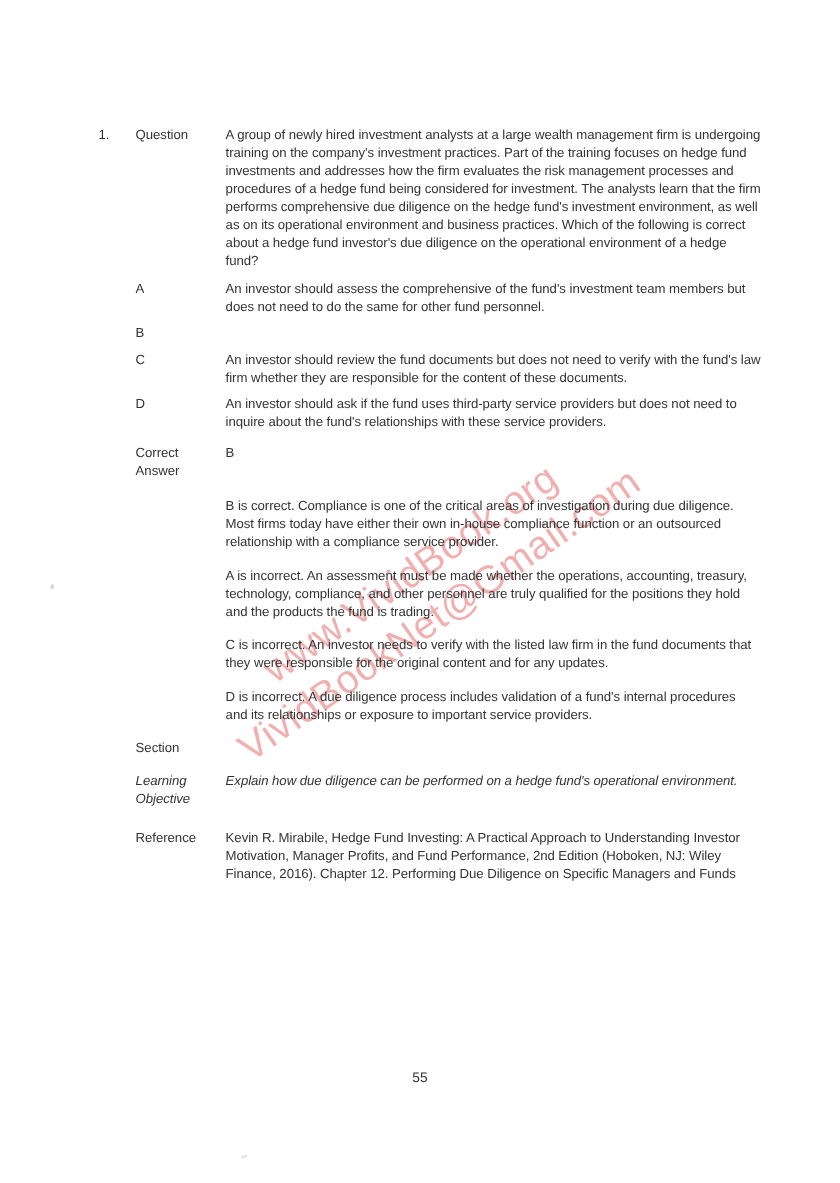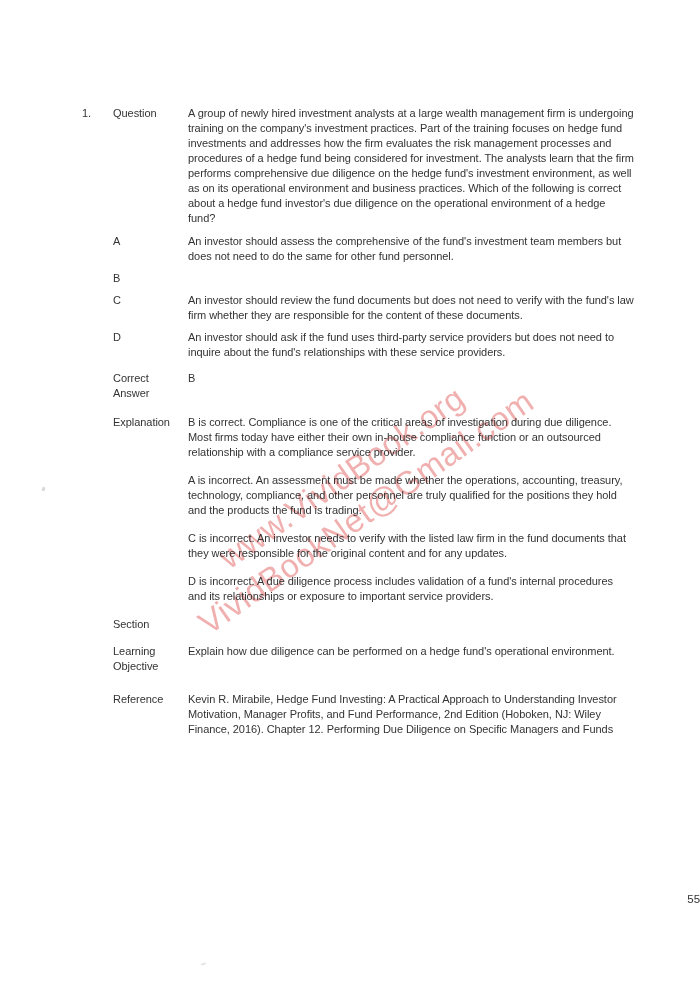--- a/index.html
+++ b/index.html
@@ -33,21 +33,21 @@
   .num   { grid-column: 1; }
   .label { grid-column: 2; padding-right: 6px; }
   .body  { grid-column: 3; }
 
   .row-question   { margin-bottom: 8px; }
   .row-choice     { margin-bottom: 7px; }
   .row-choice-last{ margin-bottom: 11px; }
   .row-answer     { margin-bottom: 14px; }
   .row-expl       { margin-bottom: 0; }
   .row-section    { margin-bottom: 12px; }
-  .row-lo         { margin-bottom: 18px; }
+  .row-lo         { margin-bottom: 18px; font-style: italic; }
 
   .body p { margin: 0 0 13px 0; }
   .body p:last-child { margin-bottom: 0; }
   .row-expl { margin-bottom: 13px; }
 
   .watermark {
     position: absolute;
     left: 354px;
     top: 495px;
     transform: translate(-50%, -50%) rotate(-35deg);
@@ -61,21 +61,21 @@
     z-index: 1;
     pointer-events: none;
   }
   .content { z-index: 2; }
   .content, .page-number { position: absolute; }
 
   .page-number {
     top: 892px;
     left: 0;
     width: 700px;
-    text-align: right;
+    text-align: center;
     font-size: 11.5px;
     color: #333333;
     z-index: 2;
   }
   .content { position: absolute; }
 
   .artifact {
     position: absolute;
     background: #b9b9b9;
     opacity: 0.55;
@@ -137,21 +137,20 @@
     </div>
 
     <div class="row row-answer">
       <div class="cell num"></div>
       <div class="cell label">Correct Answer</div>
       <div class="cell body">B</div>
     </div>
 
     <div class="row row-expl">
       <div class="cell num"></div>
-      <div class="cell label">Explanation</div>
       <div class="cell body">
         <p>B is correct. Compliance is one of the critical areas of investigation during due diligence. Most firms today have either their own in-house compliance function or an outsourced relationship with a compliance service provider.</p>
         <p>A is incorrect. An assessment must be made whether the operations, accounting, treasury, technology, compliance, and other personnel are truly qualified for the positions they hold and the products the fund is trading.</p>
         <p>C is incorrect. An investor needs to verify with the listed law firm in the fund documents that they were responsible for the original content and for any updates.</p>
         <p>D is incorrect. A due diligence process includes validation of a fund's internal procedures and its relationships or exposure to important service providers.</p>
       </div>
     </div>
 
     <div class="row row-section">
       <div class="cell num"></div>

